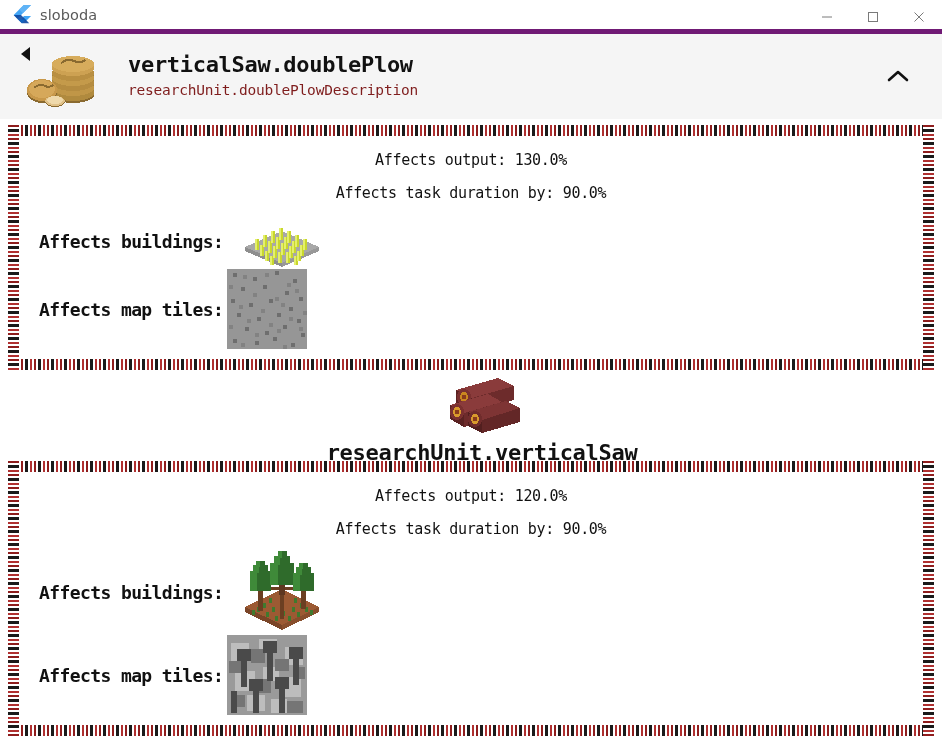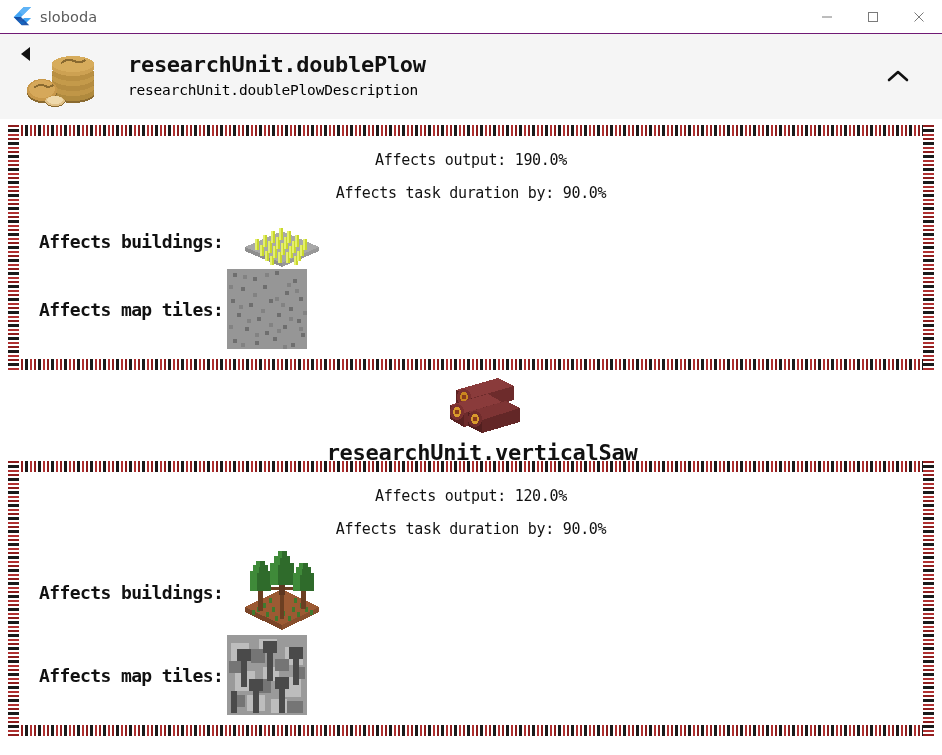--- a/index.html
+++ b/index.html
@@ -10,21 +10,21 @@
     height: 755px;
     overflow: hidden;
     background: #ffffff;
     font-family: "DejaVu Sans", sans-serif;
   }
 
   
   .titlebar {
     height: 34px;
     background: #ffffff;
-    border-bottom: 1px solid #701a75;
+    border-bottom: 5px solid #701a75;
     display: flex;
     align-items: center;
     position: relative;
   }
   .tb-logo {
     width: 22px; height: 22px;
     margin-left: 10px; margin-right: 8px;
     flex: 0 0 auto;
     display: block;
   }
@@ -94,21 +94,21 @@
     font-size: 22px;
     font-weight: bold;
     color: #111111;
     letter-spacing: -0.3px;
     line-height: 1.18;
     white-space: nowrap;
   }
   .sec-sub {
     font-family: "DejaVu Sans Mono", monospace;
     font-size: 14.5px;
-    color: #000000;
+    color: #7f1d1d;
     letter-spacing: -0.2px;
     line-height: 1.45;
     margin-top: 3px;
     white-space: nowrap;
   }
   .chev {
     width: 56px;
     flex: 0 0 auto;
     display: flex;
     align-items: center;
@@ -286,39 +286,39 @@
 
         <g>
           <ellipse cx="28" cy="55" rx="10" ry="5" fill="#8a6a30"></ellipse>
           <ellipse cx="28" cy="54" rx="10" ry="5" fill="#e0c188"></ellipse>
           <ellipse cx="28" cy="53" rx="8" ry="4" fill="#efd9ab"></ellipse>
         </g>
       </svg>
     </div>
 
     <div class="sec-text">
-      <div class="sec-title">researchUnit.doublePlow</div>
+      <div class="sec-title">verticalSaw.doublePlow</div>
       <div class="sec-sub">researchUnit.doublePlowDescription</div>
     </div>
 
     <div class="chev">
       <svg width="22" height="13" viewBox="0 0 22 13">
         <polyline points="2,10 11,2 20,10" fill="none" stroke="#111111" stroke-width="2.6" stroke-linecap="round" stroke-linejoin="round"></polyline>
       </svg>
     </div>
   </div>
 
   <div class="panel">
     <div class="edge top"></div>
     <div class="edge bottom"></div>
     <div class="edge left"></div>
     <div class="edge right"></div>
 
     <div class="panel-inner">
-      <div class="stat-line">Affects output: 190.0%</div>
+      <div class="stat-line">Affects output: 130.0%</div>
       <div class="stat-line">Affects task duration by: 90.0%</div>
 
       <div class="affect-row">
         <div class="affect-label">Affects buildings:</div>
         <div class="affect-art">
           <svg width="86" height="56" viewBox="0 0 86 56" shape-rendering="crispEdges">
 
             <polygon points="43,50 6,34 43,18 80,34" fill="#a8a8a8"></polygon>
             <polygon points="6,34 6,38 43,54 43,50" fill="#8e8e8e"></polygon>
             <polygon points="80,34 80,38 43,54 43,50" fill="#989898"></polygon>

